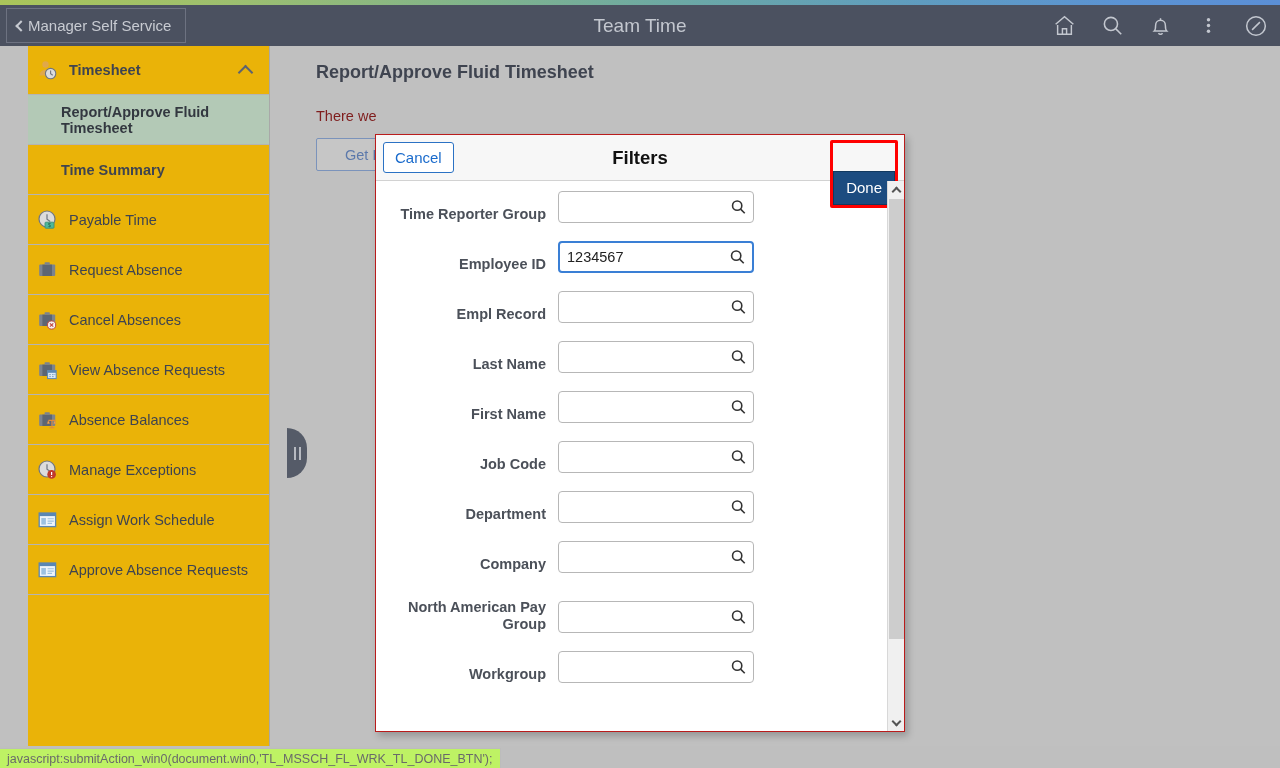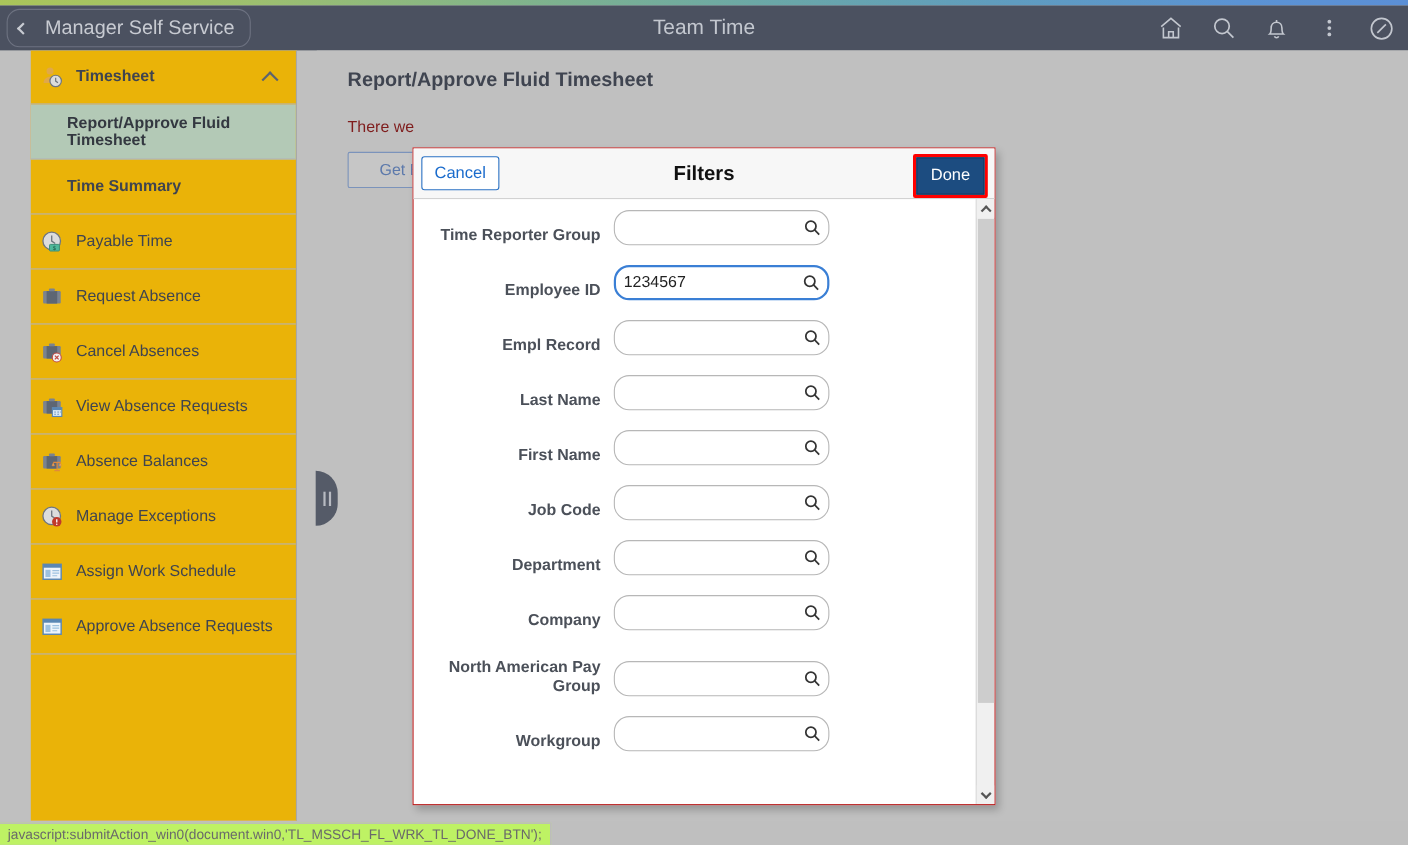--- a/index.html
+++ b/index.html
@@ -16,24 +16,24 @@
     background: linear-gradient(to right, #aac55a 0%, #9dbf6f 18%, #7fb38d 38%, #6aa7a8 55%, #5f9cc0 72%, #5b93d4 88%, #5b8fd6 100%);
   }
 
   
   #header {
     position: absolute; top: 5px; left: 0; width: 1280px; height: 41px;
     background: #4b5160;
   }
   #back-btn {
     position: absolute; left: 6px; top: 3px; height: 35px;
-    border: 1px solid #6d7281; border-radius: 12px;
-    display: flex; align-items: center; gap: 14px;
+    border: 1px solid #6d7281; border-radius: 0;
+    display: flex; align-items: center; gap: 1px;
     padding: 0 14px 0 10px;
-    color: #c8cbd2; font-size: 18px;
+    color: #c8cbd2; font-size: 15px;
     cursor: pointer; background: transparent;
   }
   #back-btn .chev {
     display: inline-block; width: 8px; height: 8px;
     border-left: 2px solid #c8cbd2; border-bottom: 2px solid #c8cbd2;
     transform: rotate(45deg); margin-right: 2px;
   }
   #app-title {
     position: absolute; left: 0; top: 0; width: 1280px; height: 41px;
     line-height: 41px; text-align: center;
@@ -154,21 +154,21 @@
   }
   #done-wrap {
     position: absolute; right: 6px; top: 5px;
     border: 3px solid #ff0000; border-radius: 2px;
     padding: 0; line-height: 0;
   }
   #done-btn {
     height: 20px; padding: 16px 12px;
     background: #1c4c80; border: 1px solid #12395f;
     color: #ffffff; font-size: 15px;
-    display: flex; align-items: center; cursor: pointer;
+    display: flex; align-items: center; cursor: pointer; margin-top: 28px;
   }
 
   #modal-body {
     flex: 1 1 auto; position: relative; overflow: hidden;
     display: flex;
   }
   #fields {
     flex: 1 1 auto; padding: 10px 0 12px 0; overflow: hidden;
   }
   .frow {
@@ -176,21 +176,21 @@
     margin-bottom: 18px;
   }
   .flabel {
     width: 182px; flex: 0 0 182px;
     text-align: right; padding-right: 12px; padding-top: 8px;
     font-size: 14.5px; font-weight: bold; color: #4b5059;
     line-height: 17px;
   }
   .finput {
     position: relative; width: 196px; height: 32px;
-    border: 1px solid #b7b7b7; border-radius: 14px; background: #fff;
+    border: 1px solid #b7b7b7; border-radius: 4px; background: #fff;
   }
   .finput.focused {
     border: 2px solid #3a7fd5;
   }
   .finput input {
     width: 100%; height: 100%;
     border: 0; outline: 0; background: transparent;
     padding: 0 30px 0 7px;
     font-size: 14.5px; color: #222;
     font-family: "Liberation Sans", sans-serif;

